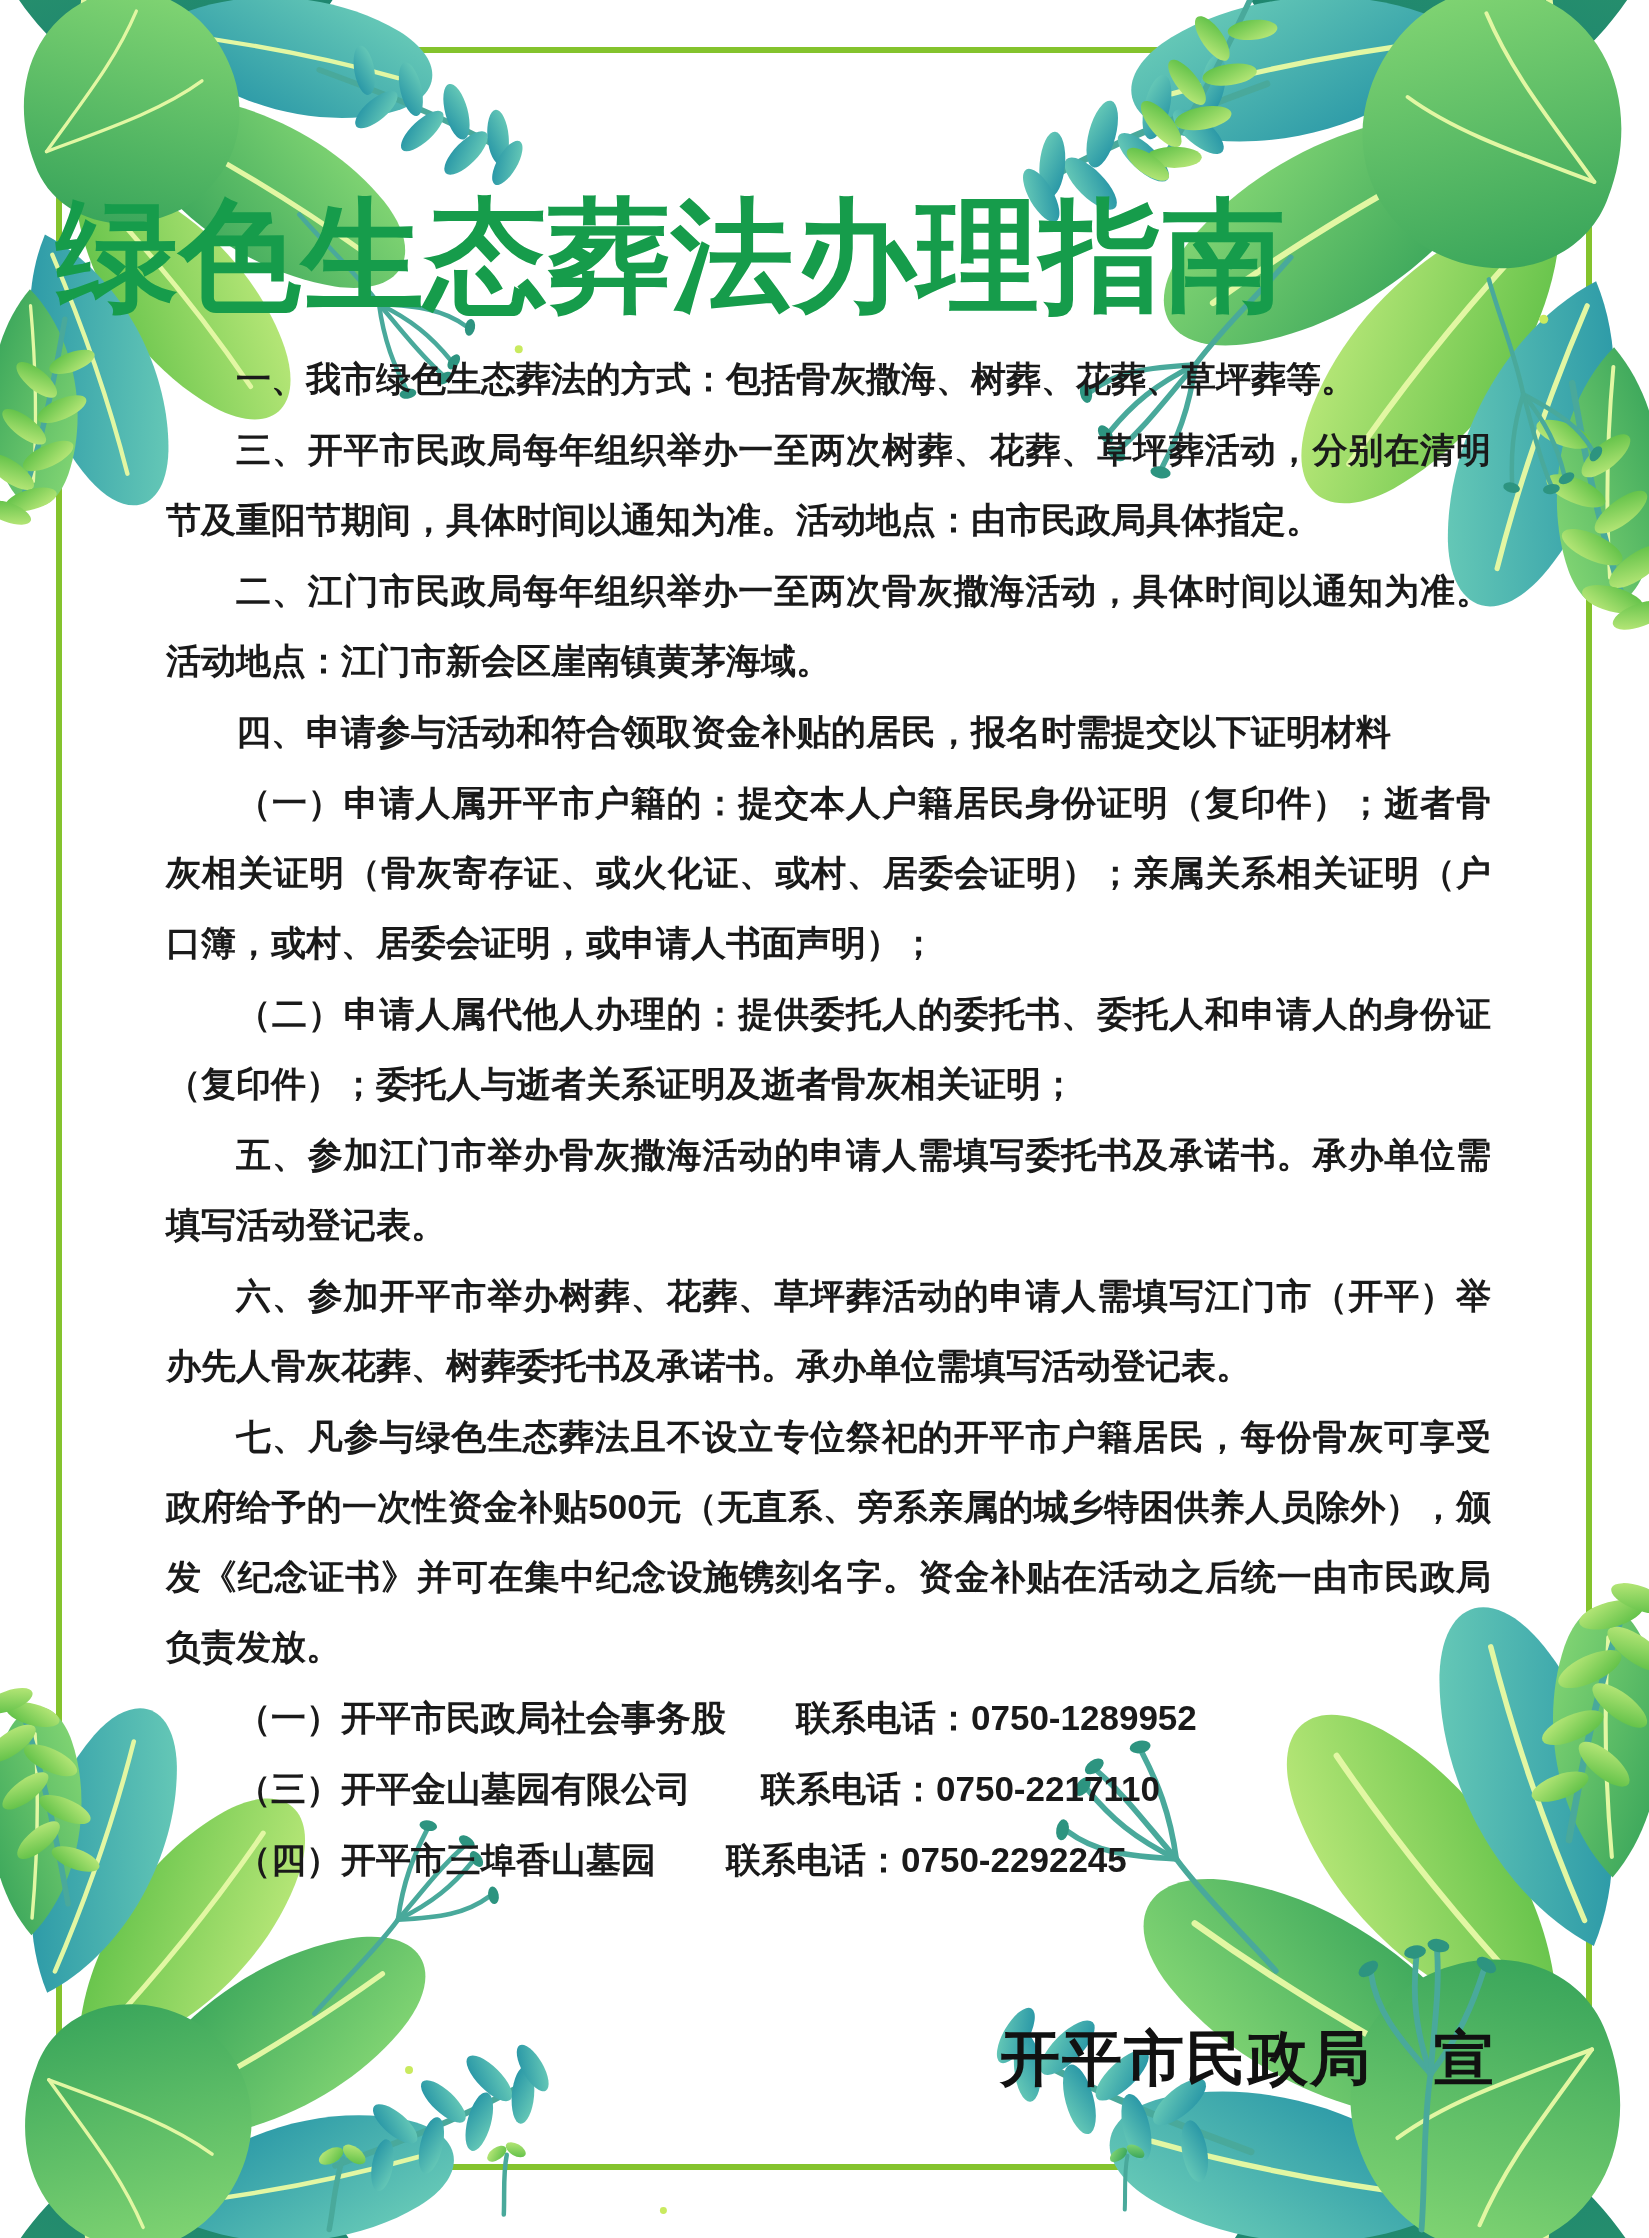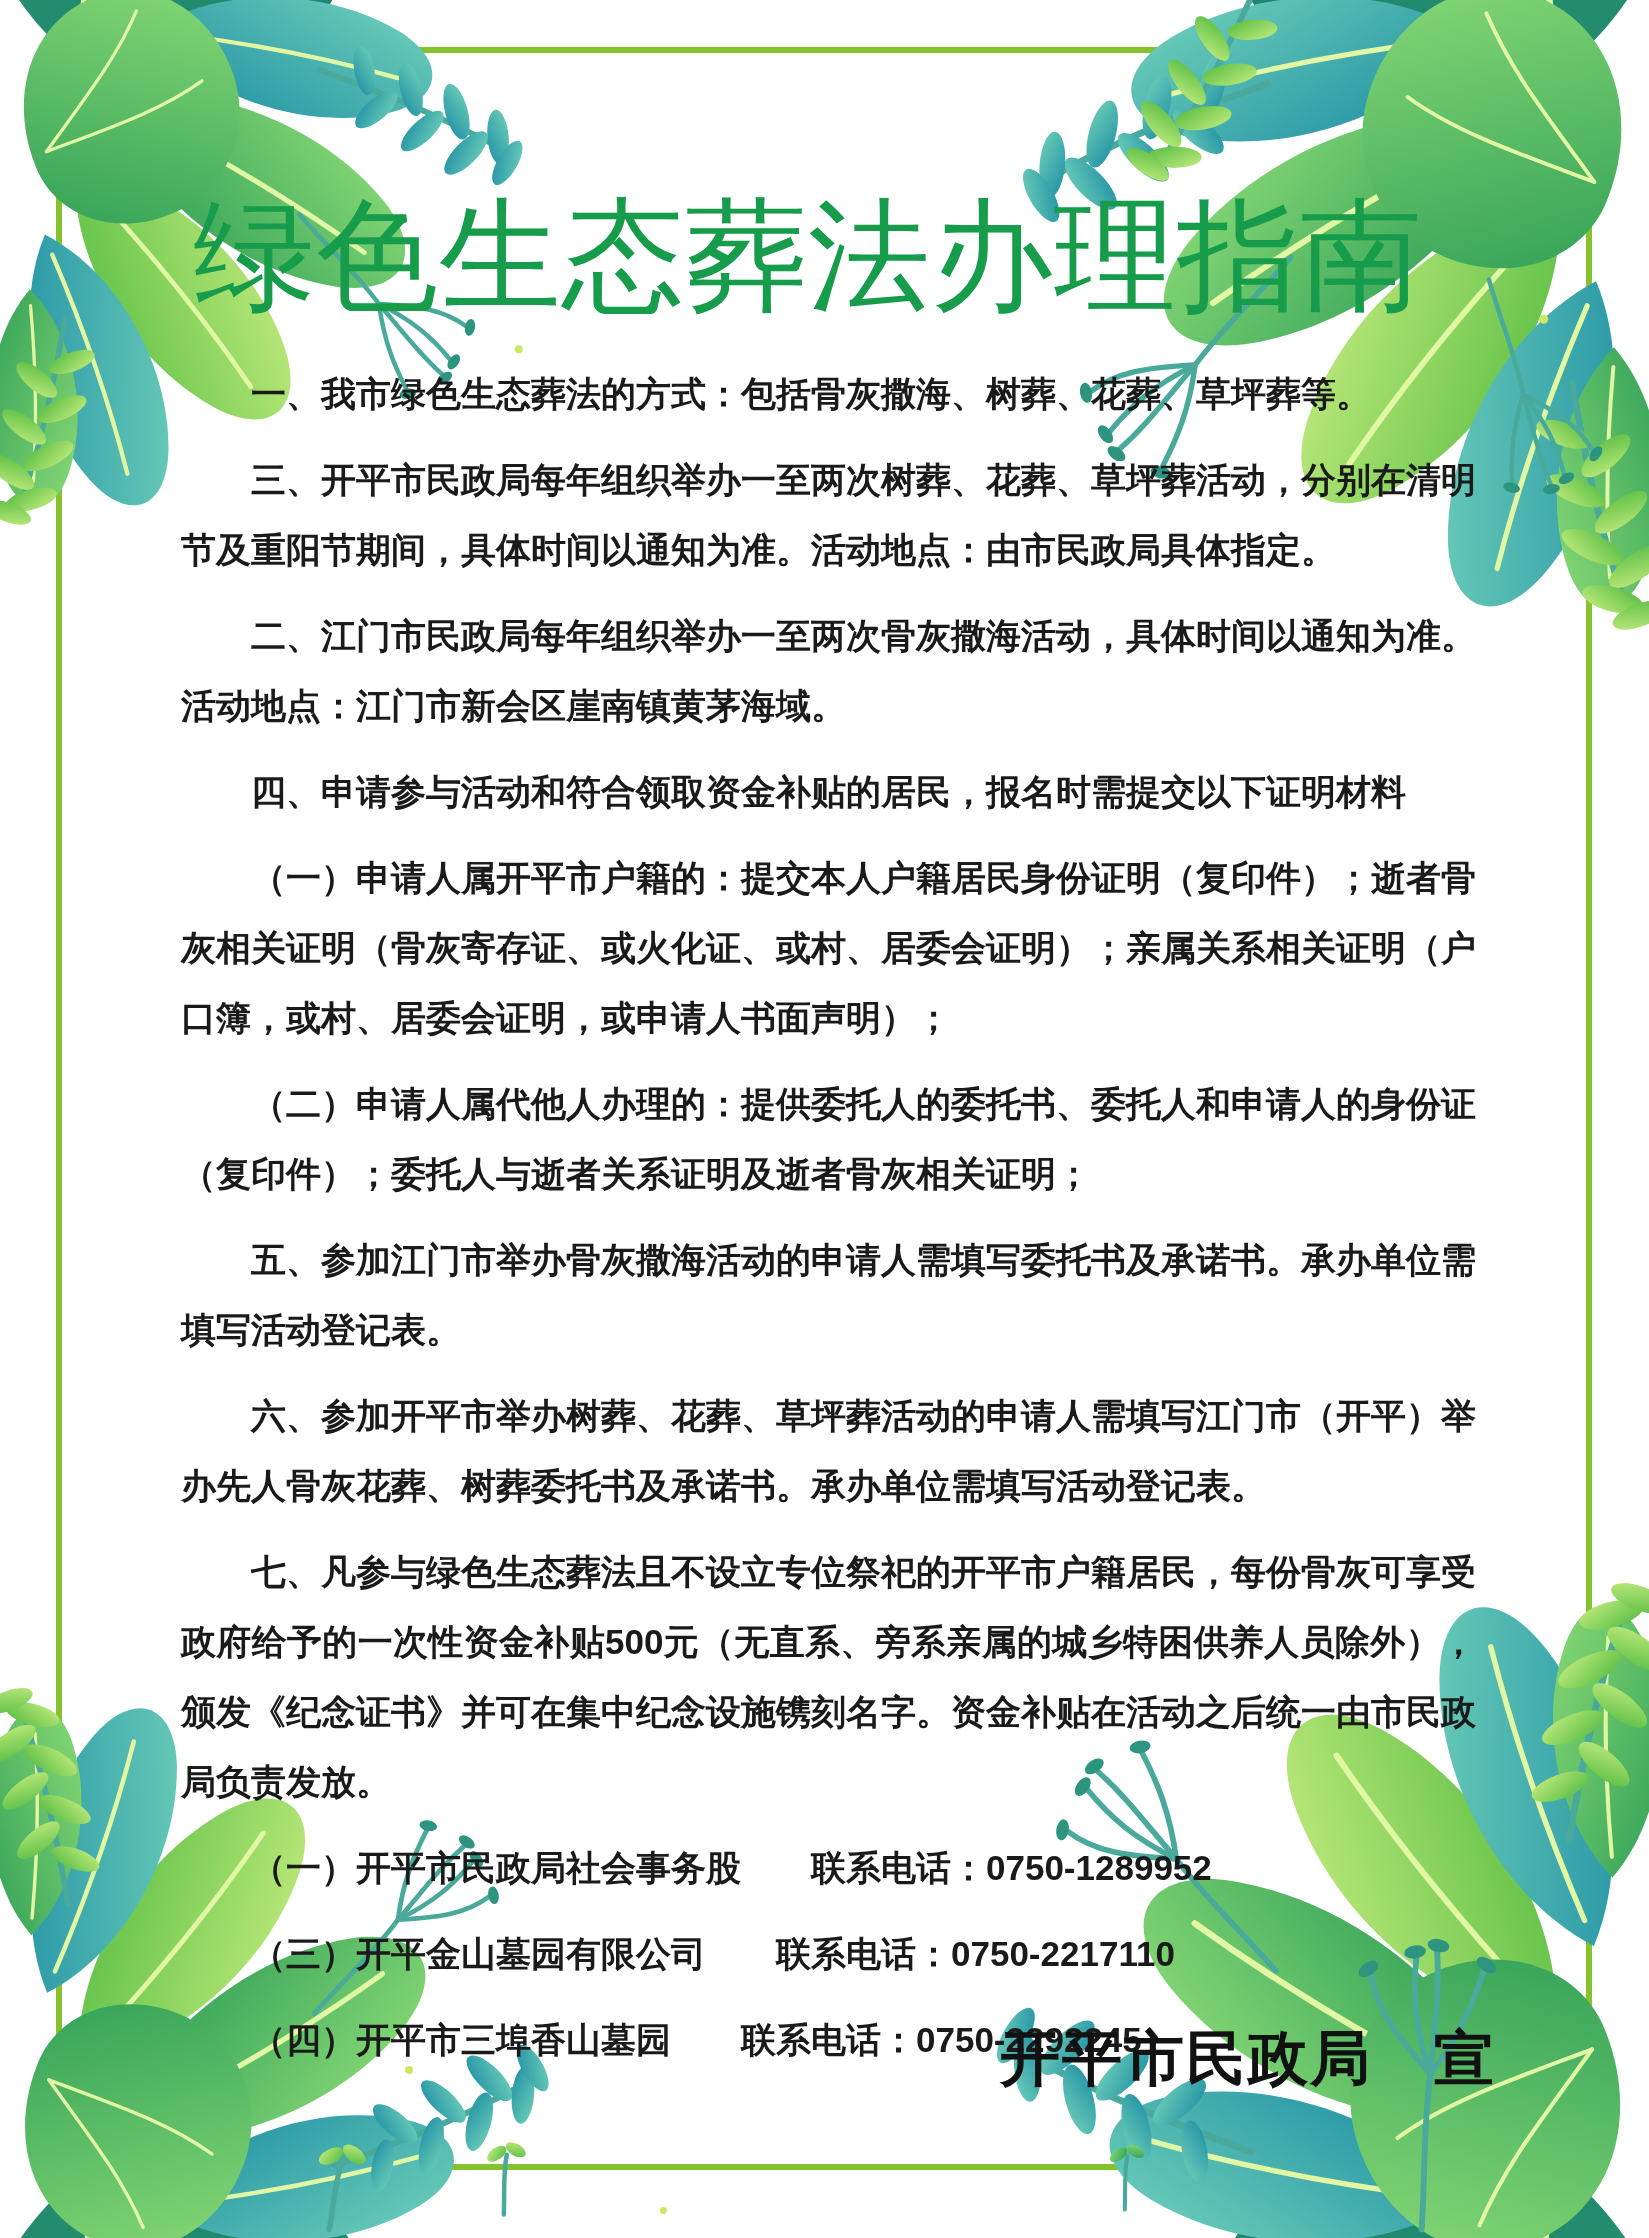--- a/index.html
+++ b/index.html
@@ -22,41 +22,41 @@
   .foliage{
     position:absolute;left:0;top:0;width:1650px;height:2239px;
     z-index:2;pointer-events:none;
   }
   .vein{fill:none;stroke:#E2F7A3;stroke-width:6px;stroke-linecap:round;}
   .stem{fill:none;stroke:#49A99B;stroke-width:9px;stroke-linecap:round;}
   .tip{fill:#2D9480;stroke:none;}
   .dot{fill:#C9EA5F;stroke:none;}
   
   .title{
-    position:absolute;left:40px;top:176px;width:1536px;
+    position:absolute;left:56px;top:176px;width:1536px;
     margin:0;
-    text-align:center;
+    text-align:left;
     font-size:122px;
-    font-weight:400;
+    font-weight:700;
     letter-spacing:1px;
     color:#169C4B;
     z-index:3;
     white-space:nowrap;
   }
   
   .body{
     position:absolute;left:165px;top:343px;width:1327px;
     z-index:3;
     color:#1A1A1A;
     font-size:35px;
     line-height:70px;
     font-weight:700;
     text-align:justify;
   }
-  .body p{margin:16px;text-indent:2em;}
+  .body p{margin:1px;text-indent:2em;}
   
   .signature{
     position:absolute;right:154px;top:2019px;
     z-index:3;
     color:#111111;
     font-size:60px;
     font-weight:700;
     letter-spacing:2px;
     white-space:nowrap;
   }

